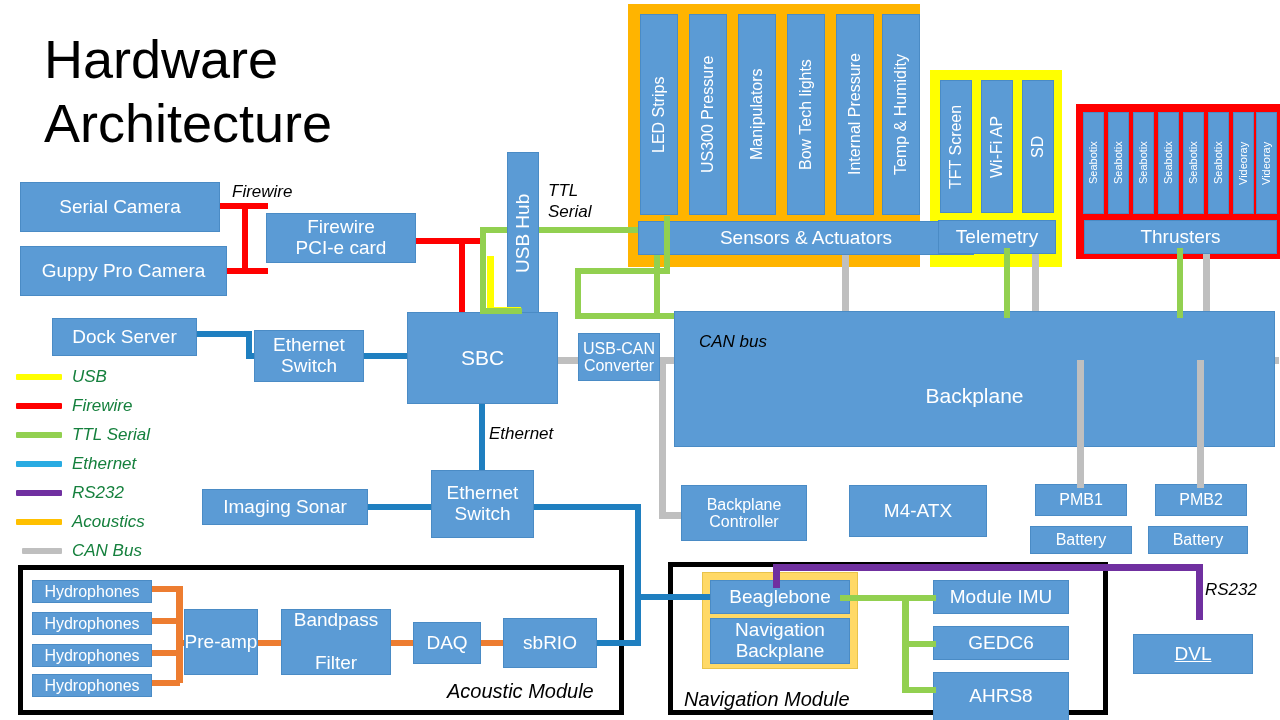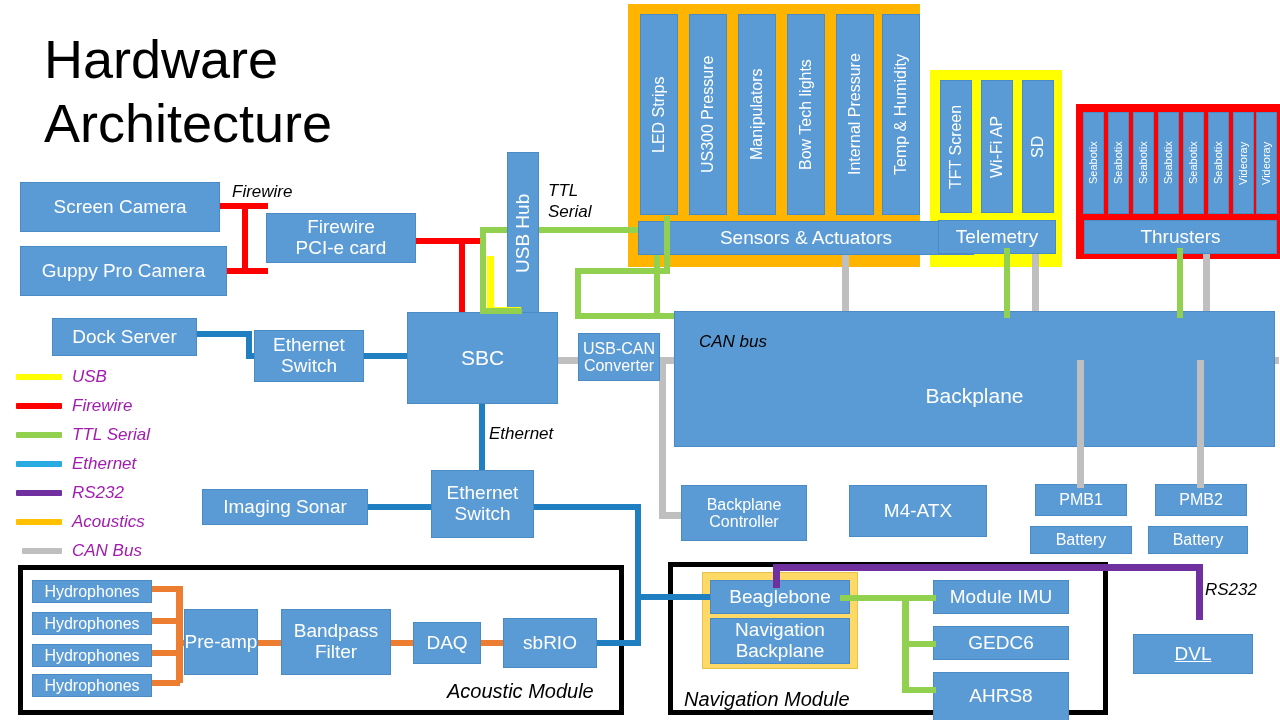--- a/index.html
+++ b/index.html
@@ -43,21 +43,21 @@
   #title{
     position:absolute;left:44px;top:28px;width:420px;
     font-size:54px;line-height:1.18;color:#000;font-style:normal;
     z-index:9;
   }
 
   
   #legend{position:absolute;left:16px;top:362px;z-index:9;}
   .lg-row{display:flex;align-items:center;height:29px;}
   .lg-swatch{width:46px;height:6px;margin-right:10px;border-radius:1px;flex:none;}
-  .lg-text{font-style:italic;font-size:17px;color:#a21caf;}
+  .lg-text{font-style:italic;font-size:17px;color:#15803d;}
   .lg-row.indent .lg-swatch{margin-left:6px;width:40px;}
 </style>
 </head>
 <body>
 
 <div id="stage">
 
   <div id="title">
     <div>Hardware</div>
     <div>Architecture</div>
@@ -226,21 +226,21 @@
       <span>Videoray</span>
     </div>
   <div class="box vert tiny" style="left:1256px;top:112px;width:21px;height:102px;">
       <span>Videoray</span>
     </div>
   <div class="box" style="left:1084px;top:220px;width:193px;height:34px;">
       <span>Thrusters</span>
     </div>
 
   <div class="box" style="left:20px;top:182px;width:200px;height:50px;">
-      <span>Screen Camera</span>
+      <span>Serial Camera</span>
     </div>
   <div class="box" style="left:20px;top:246px;width:207px;height:50px;">
       <span>Guppy Pro Camera</span>
     </div>
   <div class="box" style="left:266px;top:213px;width:150px;height:50px;flex-direction:column;">
     <span>Firewire</span>
     <span>PCI-e card</span>
   </div>
   <div class="box" style="left:52px;top:318px;width:145px;height:38px;">
       <span>Dock Server</span>
@@ -302,21 +302,21 @@
   <div class="box small" style="left:32px;top:644px;width:120px;height:23px;">
       <span>Hydrophones</span>
     </div>
   <div class="box small" style="left:32px;top:674px;width:120px;height:23px;">
       <span>Hydrophones</span>
     </div>
   <div class="box" style="left:184px;top:609px;width:74px;height:66px;flex-direction:row;">
     <span>Pre-</span>
     <span>amp</span>
   </div>
-  <div class="box" style="left:281px;top:609px;width:110px;height:66px;flex-direction:column;">
+  <div class="box" style="left:281px;top:609px;width:110px;height:66px;flex-direction:column;justify-content:space-between;">
     <span>Bandpass</span>
     <span>Filter</span>
   </div>
   <div class="box" style="left:413px;top:622px;width:68px;height:42px;">
       <span>DAQ</span>
     </div>
   <div class="box" style="left:503px;top:618px;width:94px;height:50px;">
       <span>sbRIO</span>
     </div>
   <div class="lbl" style="left:447px;top:680px;font-size:20px;"><span>Acoustic Module</span></div>

